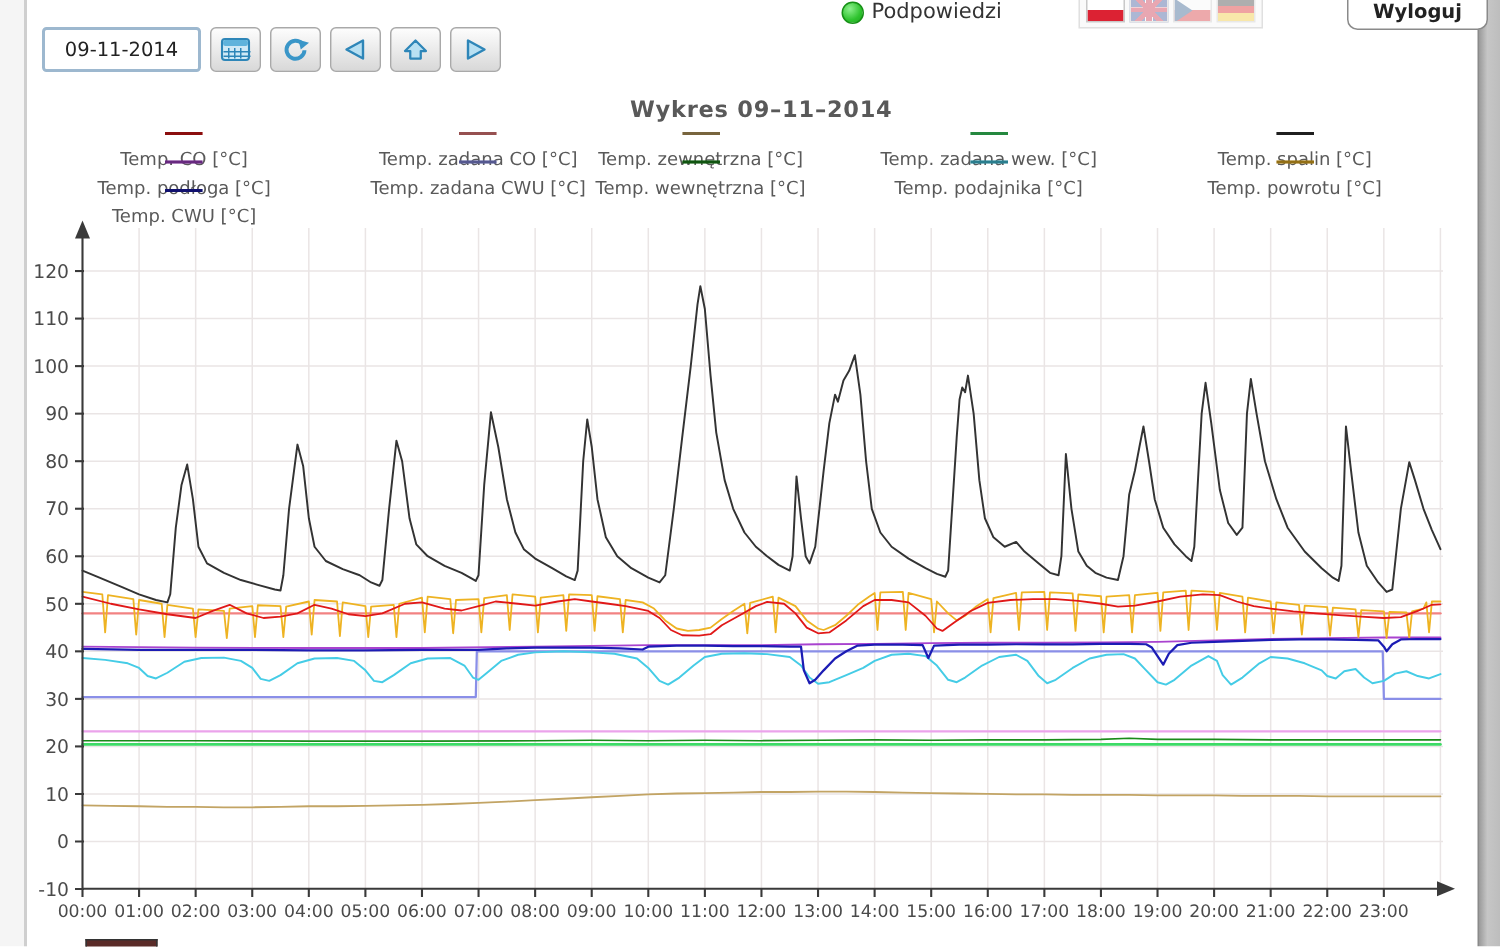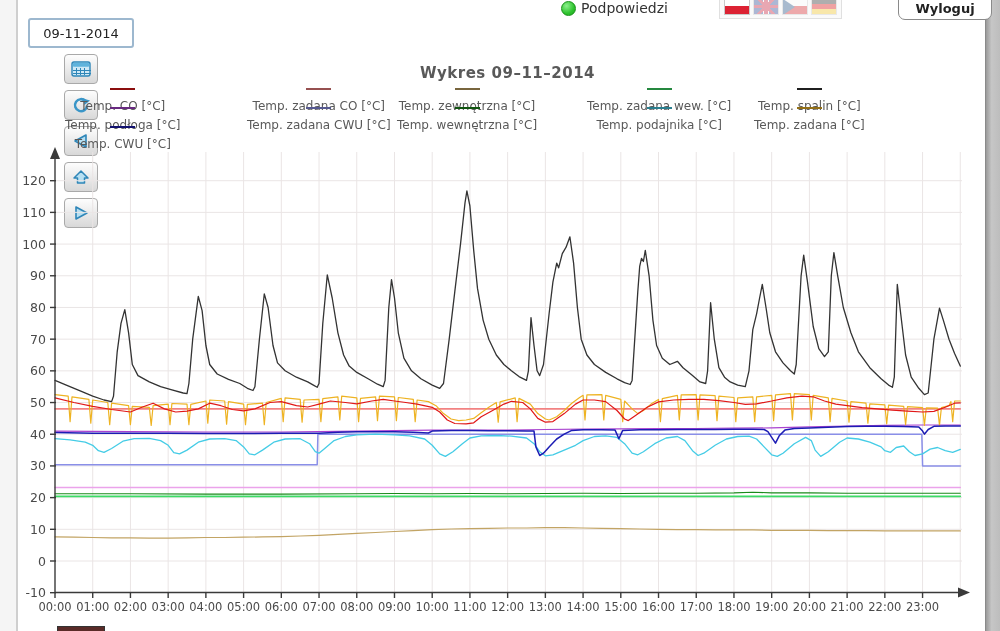--- a/index.html
+++ b/index.html
@@ -1,21 +1,21 @@
 <!DOCTYPE html>
 <html><head>
 <meta charset="utf-8">
 <style>
   html,body{margin:0;padding:0;}
   body{width:1000px;height:631px;overflow:hidden;background:#fff;
        font-family:"DejaVu Sans","Liberation Sans",sans-serif;position:relative;}
   .left-strip{position:absolute;left:0;top:0;width:16px;height:631px;background:#f5f5f5;border-right:2px solid #cfcfcf;}
   .right-strip{position:absolute;right:0;top:0;width:14px;height:631px;background:linear-gradient(90deg,#9a9a9a,#c6c6c6 40%,#bdbdbd);border-left:1px solid #8a8a8a;}
   
-  .toolbar{position:absolute;left:28px;top:18px;display:flex;align-items:center;gap:6px;flex-direction:column;}
+  .toolbar{position:absolute;left:28px;top:18px;display:flex;align-items:center;gap:6px;}
   .date-box{width:98px;height:24px;border:2px solid #9db8cf;border-radius:3px;text-align:center;
             font-size:13px;color:#222;font-family:"DejaVu Sans",sans-serif;outline:none;}
   .tb-btn{width:34px;height:30px;border:1px solid #a9a9a9;border-radius:4px;
           background:linear-gradient(180deg,#fdfdfd,#e9e9e9 55%,#d8d8d8);
           display:flex;align-items:center;justify-content:center;cursor:pointer;padding:0;}
   .tb-btn svg{display:block;}
   
   .hints{position:absolute;left:561px;top:0px;display:flex;align-items:center;gap:5px;}
   .led{width:13px;height:13px;border-radius:50%;border:1px solid #169016;
        background:radial-gradient(circle at 35% 30%,#8df08d,#2ec32e 60%,#1fa51f);}
@@ -153,28 +153,28 @@
     <div class="legend-col" style="left: 587px;">
       <div class="legend-item">
         <span class="swatch" style="background: rgb(61, 219, 102);"></span>
         <span class="legend-label">Temp. zadana wew. [°C]</span>
       </div>
       <div class="legend-item">
         <span class="swatch" style="background: rgb(69, 204, 230);"></span>
         <span class="legend-label">Temp. podajnika [°C]</span>
       </div>
     </div>
-    <div class="legend-col" style="left: 754px; text-align: right;">
+    <div class="legend-col" style="left: 805px; text-align: right;">
       <div class="legend-item">
         <span class="swatch" style="background: rgb(51, 51, 51);"></span>
         <span class="legend-label">Temp. spalin [°C]</span>
       </div>
       <div class="legend-item">
         <span class="swatch" style="background: rgb(238, 179, 34);"></span>
-        <span class="legend-label">Temp. zadana [°C]</span>
+        <span class="legend-label">Temp. powrotu [°C]</span>
       </div>
     </div>
   </div>
 <div id="chart-wrap"><svg width="1000" height="485" viewBox="0 140 1000 485">
       <g stroke="#eae5e5" stroke-width="1">
         <line x1="55" x2="962" y1="561" y2="561"></line>
         <line x1="55" x2="962" y1="529.308" y2="529.308"></line>
         <line x1="55" x2="962" y1="497.616" y2="497.616"></line>
         <line x1="55" x2="962" y1="465.924" y2="465.924"></line>
         <line x1="55" x2="962" y1="434.23199999999997" y2="434.23199999999997"></line>

